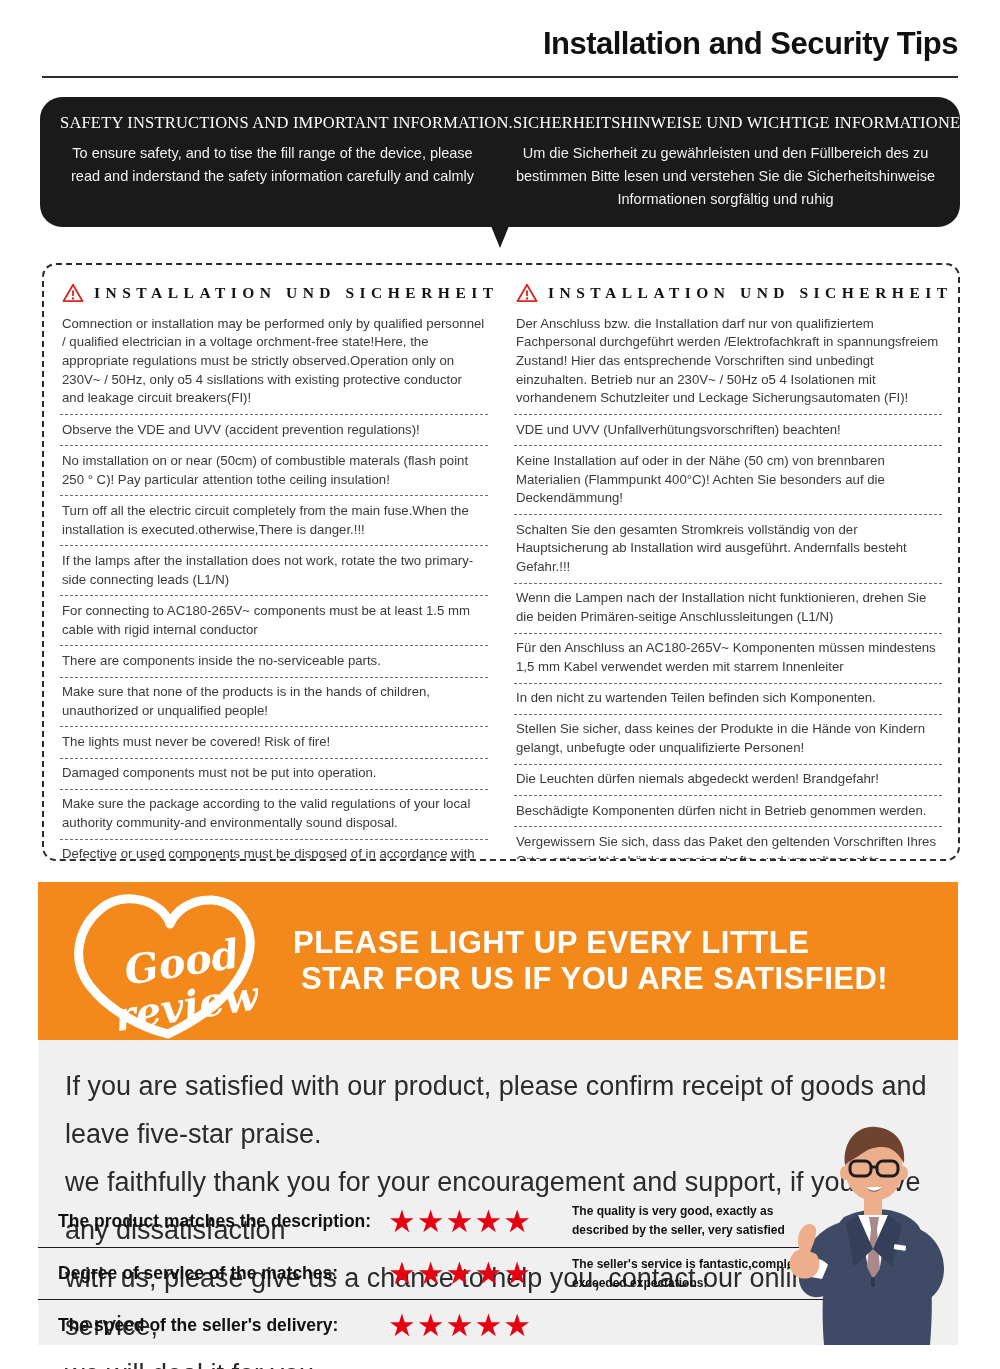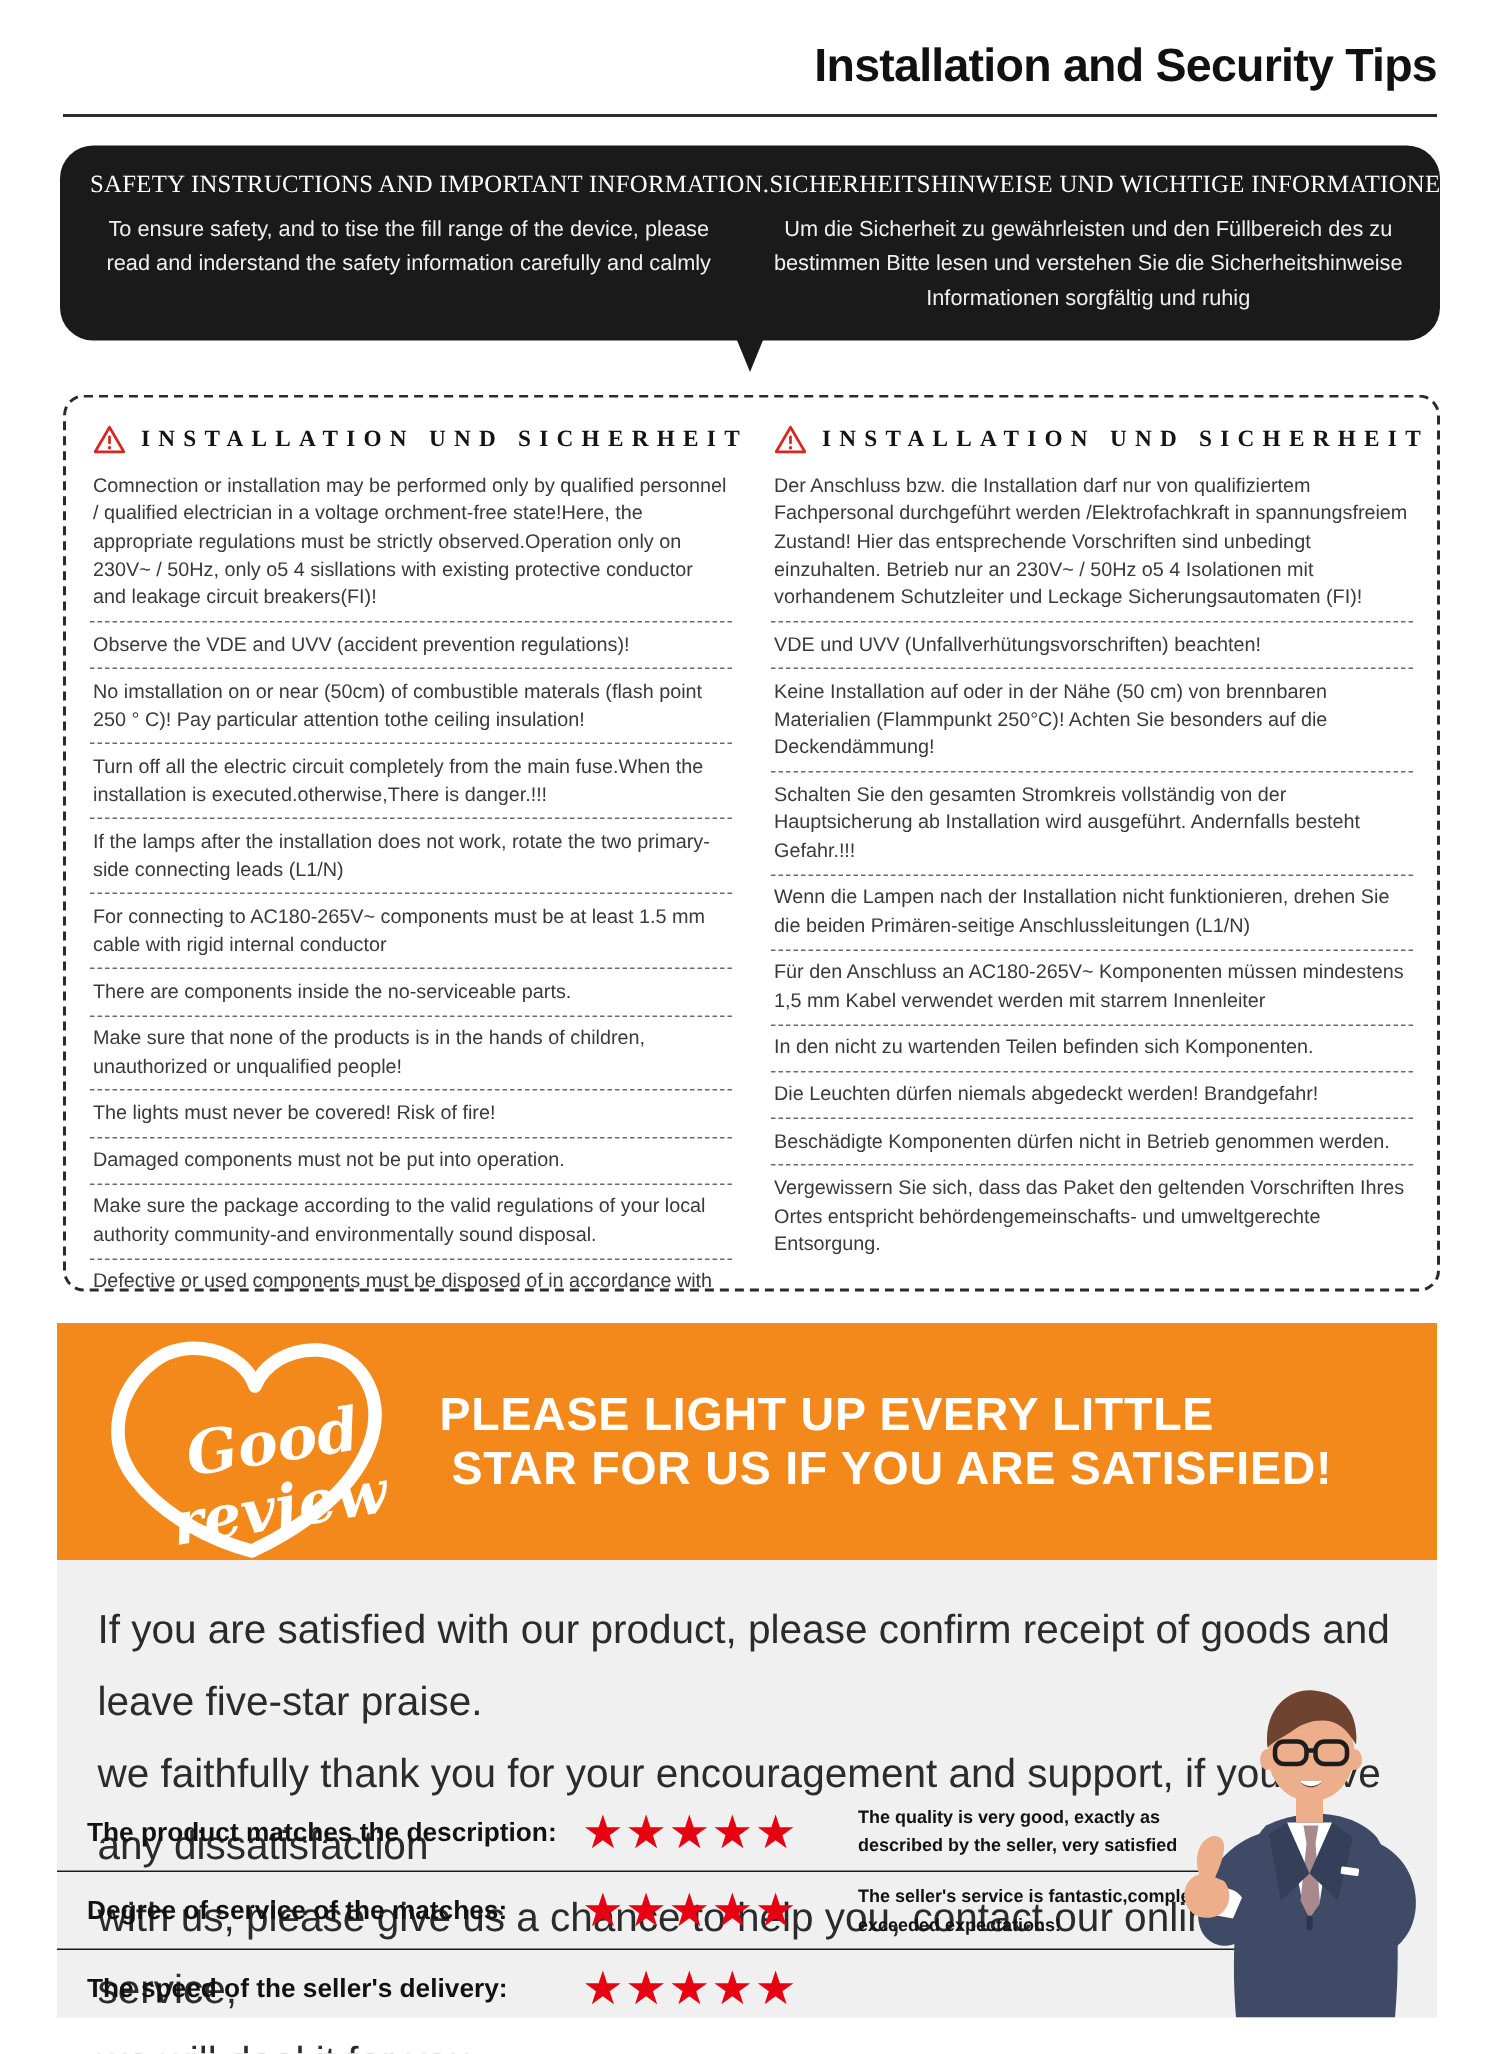--- a/index.html
+++ b/index.html
@@ -144,25 +144,26 @@
         <svg class="warn" viewBox="0 0 24 22">
           <path d="M12 2 L22.5 20 L1.5 20 Z" fill="none" stroke="#D7281F" stroke-width="2" stroke-linejoin="round"></path>
           <rect x="11" y="8" width="2" height="6.5" rx="1" fill="#D7281F"></rect>
           <circle cx="12" cy="17" r="1.3" fill="#D7281F"></circle>
         </svg>
         <span>INSTALLATION UND SICHERHEIT</span>
       </div>
       <div class="inst-list">
           <div class="inst-item">Der Anschluss bzw. die Installation darf nur von qualifiziertem Fachpersonal durchgeführt werden /Elektrofachkraft in spannungsfreiem Zustand! Hier das entsprechende Vorschriften sind unbedingt einzuhalten. Betrieb nur an 230V~ / 50Hz o5 4 Isolationen mit vorhandenem Schutzleiter und Leckage Sicherungsautomaten (FI)!</div>
           <div class="inst-item">VDE und UVV (Unfallverhütungsvorschriften) beachten!</div>
-          <div class="inst-item">Keine Installation auf oder in der Nähe (50 cm) von brennbaren Materialien (Flammpunkt 250°C)! Achten Sie besonders auf die Deckendämmung!</div>
+          <div class="inst-item">Keine Installation auf oder in der Nähe (50 cm) von brennbaren Materialien (Flammpunkt 400°C)! Achten Sie besonders auf die Deckendämmung!</div>
           <div class="inst-item">Schalten Sie den gesamten Stromkreis vollständig von der Hauptsicherung ab Installation wird ausgeführt. Andernfalls besteht Gefahr.!!!</div>
           <div class="inst-item">Wenn die Lampen nach der Installation nicht funktionieren, drehen Sie die beiden Primären-seitige Anschlussleitungen (L1/N)</div>
           <div class="inst-item">Für den Anschluss an AC180-265V~ Komponenten müssen mindestens 1,5 mm Kabel verwendet werden mit starrem Innenleiter</div>
           <div class="inst-item">In den nicht zu wartenden Teilen befinden sich Komponenten.</div>
+          <div class="inst-item">Stellen Sie sicher, dass keines der Produkte in die Hände von Kindern gelangt, unbefugte oder unqualifizierte Personen!</div>
           <div class="inst-item">Die Leuchten dürfen niemals abgedeckt werden! Brandgefahr!</div>
           <div class="inst-item">Beschädigte Komponenten dürfen nicht in Betrieb genommen werden.</div>
           <div class="inst-item">Vergewissern Sie sich, dass das Paket den geltenden Vorschriften Ihres Ortes entspricht behördengemeinschafts- und umweltgerechte Entsorgung.</div>
         </div>
     </div>
   </div>
 
   <div class="review-banner">
     <div class="heart-wrap">
       <svg width="250" height="154" viewBox="0 0 250 154">

